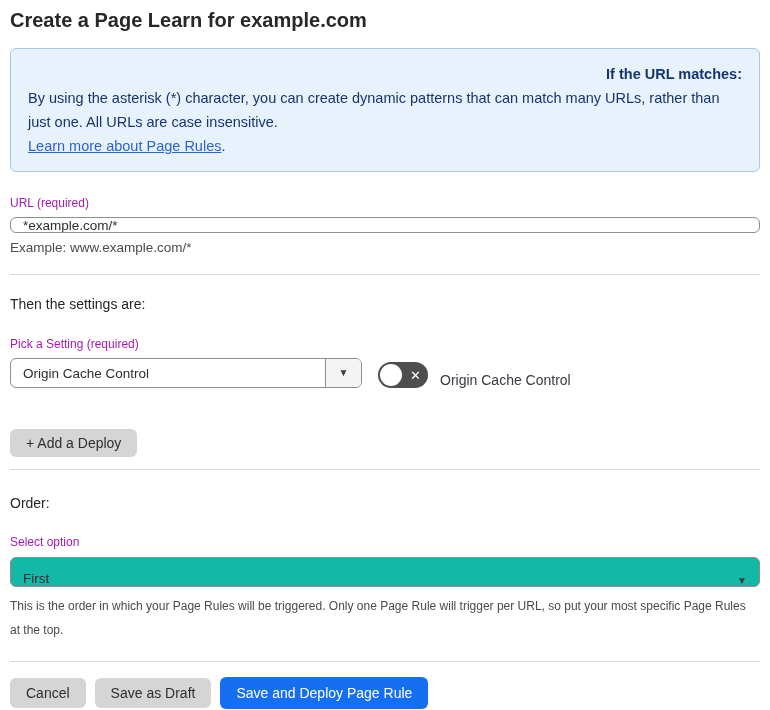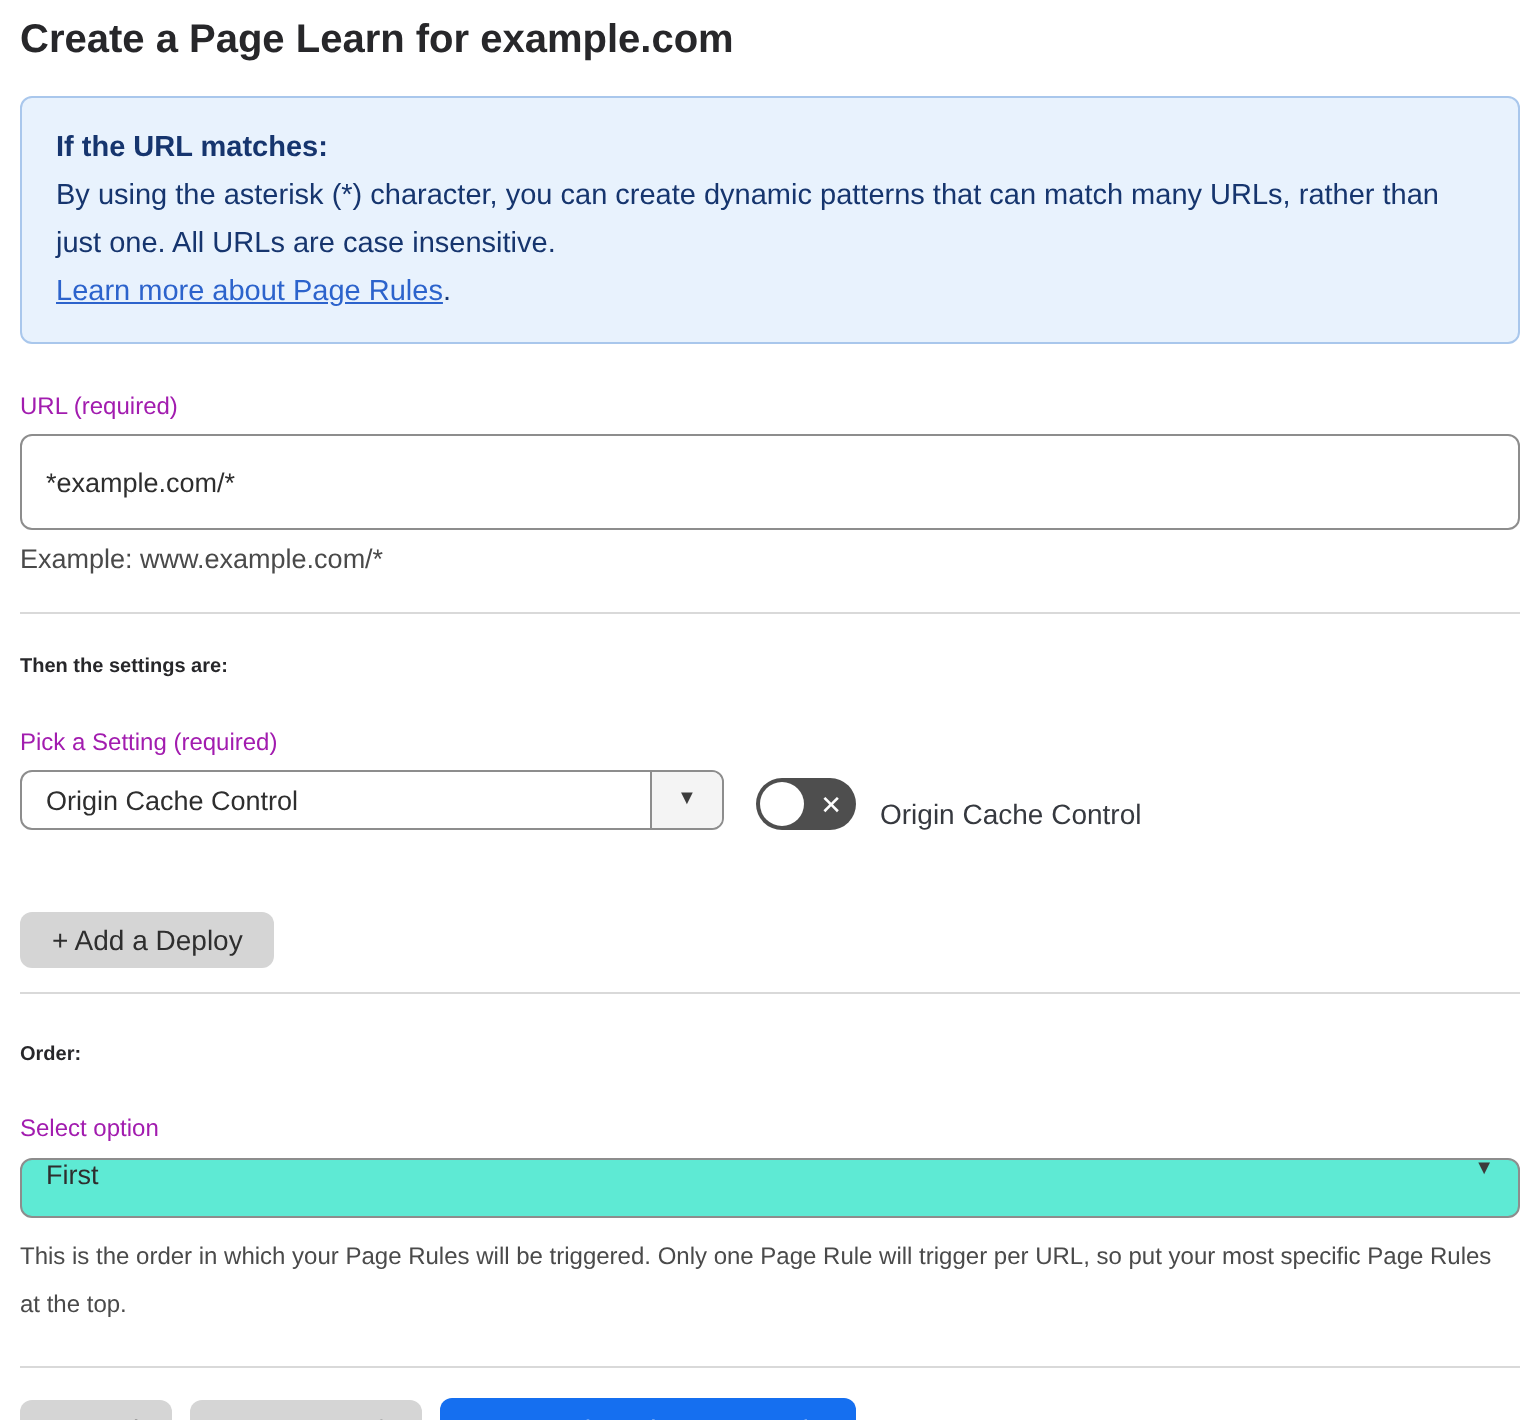--- a/index.html
+++ b/index.html
@@ -20,39 +20,39 @@
   
   .info-box {
     background: #e8f2fd;
     border: 1px solid #a9c7ec;
     border-radius: 6px;
     padding: 13px 17px;
     font-size: 14.5px;
     line-height: 24px;
     color: #16356e;
   }
-  .info-box .info-heading { font-weight: 700; }
+  .info-box .info-heading { font-weight: 700; text-align: right; }
   .info-link {
     color: #2c63cc;
     text-decoration: underline;
     cursor: pointer;
   }
   .info-suffix { color: #16356e; }
 
   .field-label {
     display: block;
     margin-top: 24px;
     font-size: 12px;
     color: #a21caf;
   }
   .text-input {
     display: block;
     width: 100%;
     margin-top: 7px;
-    height: 48px;
+    height: 16px;
     border: 1px solid #8d8d8d;
     border-radius: 6px;
     padding: 0 12px;
     font-family: "Liberation Sans", "DejaVu Sans", sans-serif;
     font-size: 13.5px;
     color: #2e2e2e;
     background: #ffffff;
     outline: none;
   }
   .helper-text {
@@ -60,22 +60,22 @@
     font-size: 13.5px;
     color: #4a4a4a;
   }
   .divider {
     border: none;
     border-top: 1px solid #d9d9d9;
     margin-top: 19px;
   }
   .section-heading {
     margin-top: 21px;
-    font-size: 10px;
-    font-weight: 700;
+    font-size: 14px;
+    font-weight: 400;
     color: #27272a;
   }
   .section-heading.order { margin-top: 25px; }
   .picker-label { margin-top: 25px; }
 
   
   .setting-row {
     margin-top: 7px;
     display: flex;
     align-items: flex-end;
@@ -167,23 +167,23 @@
   }
   .divider.after-add { margin-top: 12px; }
 
   
   .full-select {
     margin-top: 8px;
     width: 100%;
     height: 30px;
     border: 1px solid #8d8d8d;
     border-radius: 6px;
-    background: #5eead4;
-    display: flex;
-    align-items: flex-start;
+    background: #14b8a6;
+    display: flex;
+    align-items: flex-end;
     padding: 0 12px;
     font-size: 13.5px;
     color: #2e2e2e;
     cursor: pointer;
   }
   .full-select .select-text { flex: 1; }
   .order-helper {
     margin-top: 7px;
     font-size: 12px;
     line-height: 24px;

